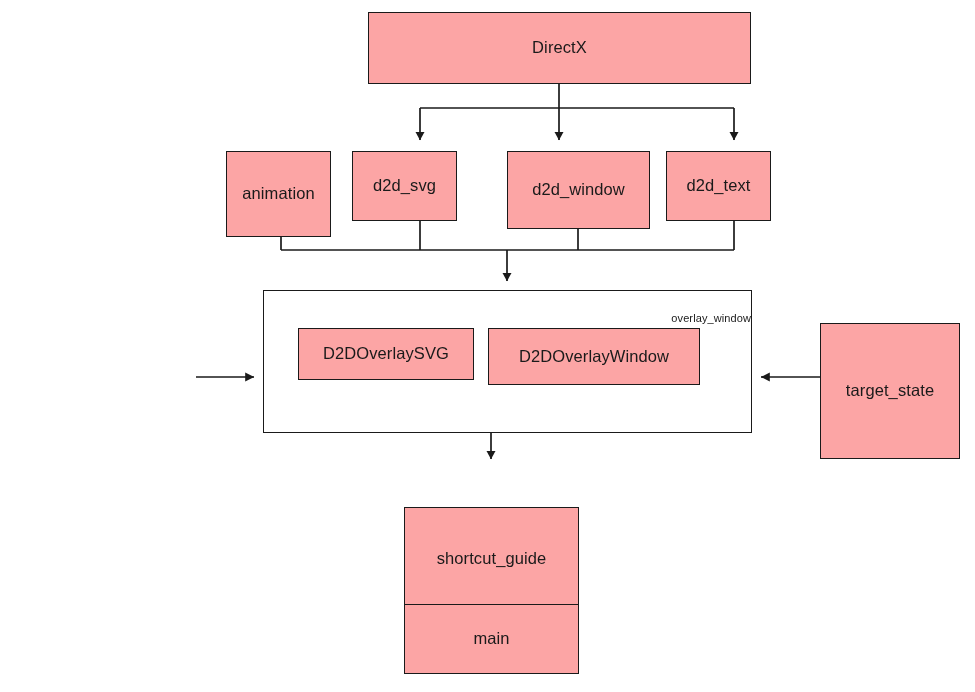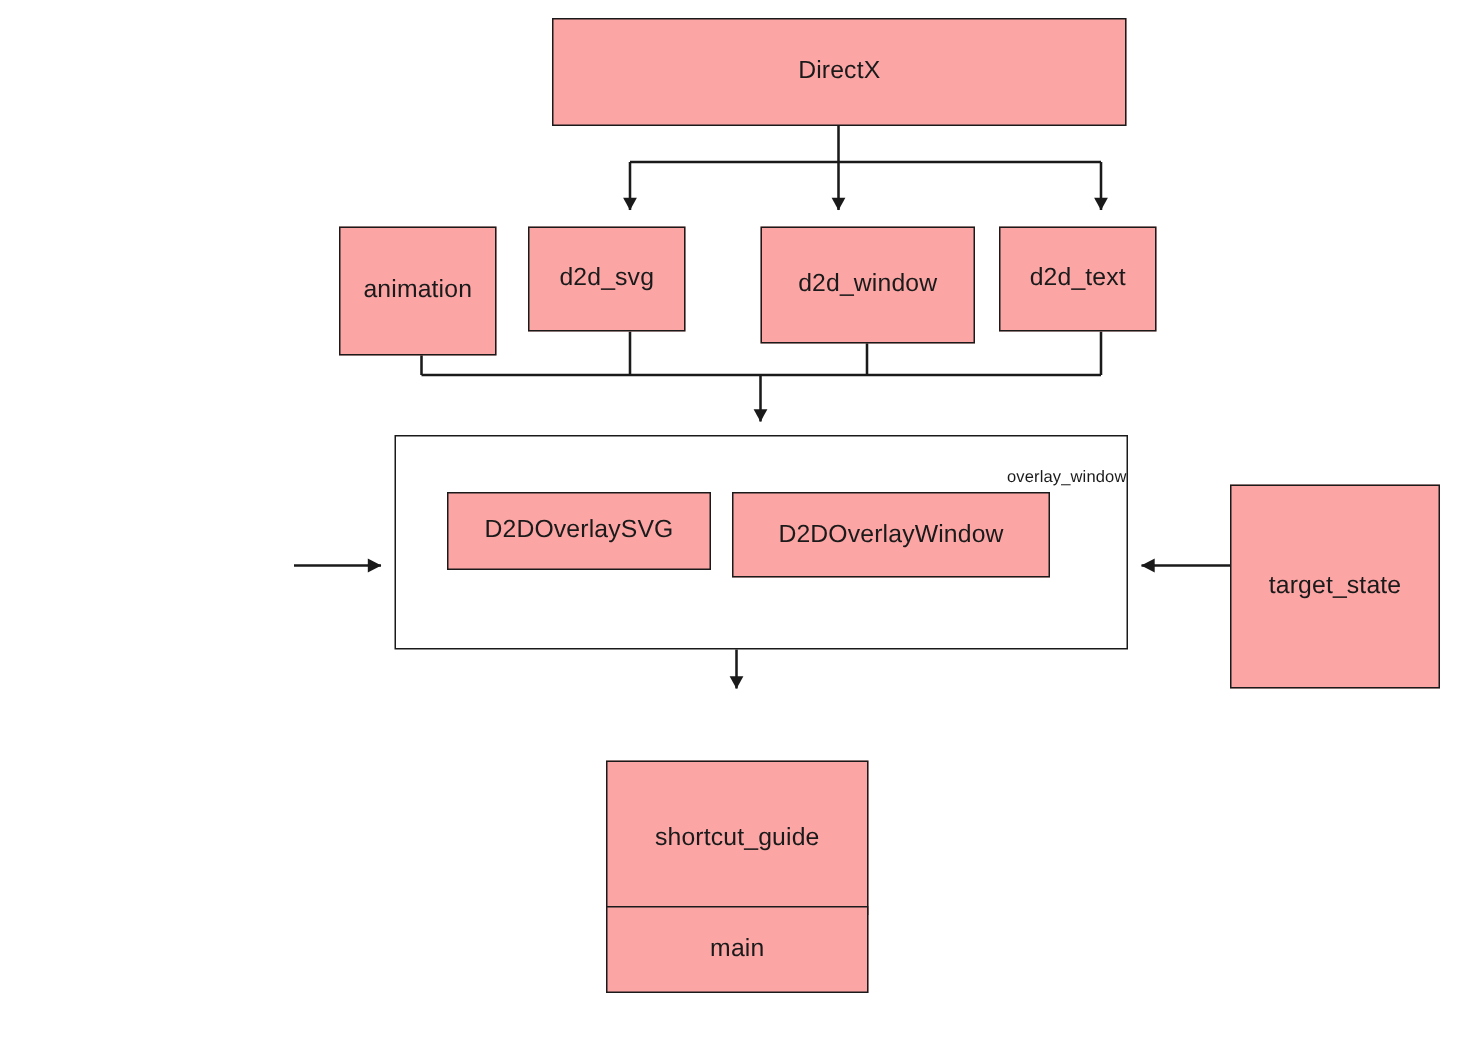--- a/index.html
+++ b/index.html
@@ -63,21 +63,21 @@
   #animation-node  { left: 226px; top: 151px; width: 105px; height: 86px; text-align: center; }
   #d2dsvg-node     { left: 352px; top: 151px; width: 105px; height: 70px; }
   #d2dwindow-node  { left: 507px; top: 151px; width: 143px; height: 78px; }
   #d2dtext-node    { left: 666px; top: 151px; width: 105px; height: 70px; }
   #overlay-window-node { left: 263px; top: 290px; width: 489px; height: 143px; }
   #d2doverlaysvg-node    { left: 298px; top: 328px; width: 176px; height: 52px; }
   #d2doverlaywindow-node { left: 488px; top: 328px; width: 212px; height: 57px; }
   #tasklist-node   { left: 19px;  top: 323px; width: 177px; height: 108px; }
   #targetstate-node{ left: 820px; top: 323px; width: 140px; height: 136px; }
   #shortcutguide-node { left: 404px; top: 468px; width: 175px; height: 103px; margin-top: 39px; }
-  #main-node       { left: 404px; top: 604px; width: 175px; height: 58px; }
+  #main-node       { left: 404px; top: 604px; width: 175px; height: 70px; }
 </style>
 </head>
 <body>
 
 <div id="diagram-canvas">
 
   <svg id="edge-layer" width="975" height="692" viewBox="0 0 975 692" xmlns="http://www.w3.org/2000/svg">
     <defs>
       <marker id="arrow-down" markerWidth="10" markerHeight="9" refX="5" refY="8.4" orient="0" markerUnits="userSpaceOnUse">
         <path d="M0.4,0.2 L9.6,0.2 L5,8.6 Z" fill="#1a1a1a"></path>

